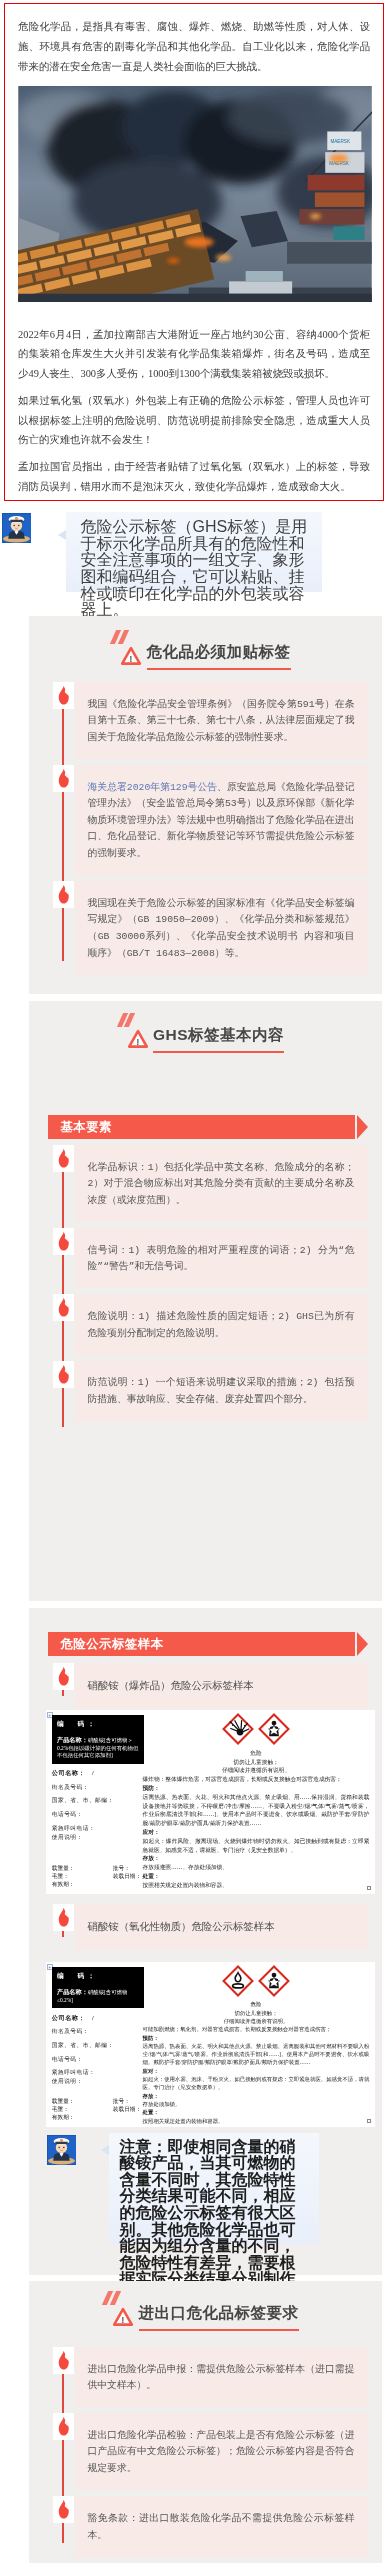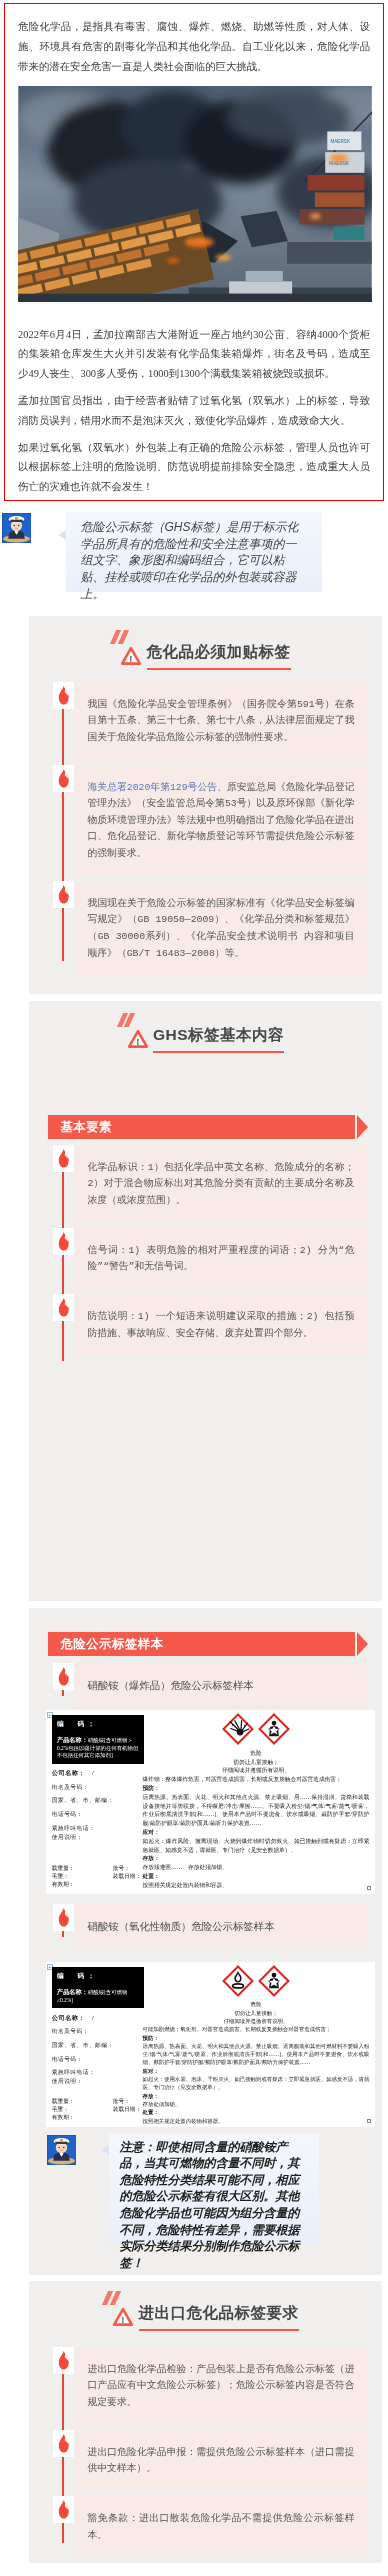--- a/index.html
+++ b/index.html
@@ -21,21 +21,21 @@
   #p1 { margin-top:13.5px; }
   #photo { margin-top:9.3px; width:354px; height:216px; display:block; }
   #p2 { margin-top:23px; }
   #p3 { margin-top:7.3px; }
   #p4 { margin-top:7.3px; }
 
   
   .avatar { position:absolute; width:29.5px; height:30px; }
   .bubble {
     position:absolute; background:linear-gradient(180deg,#f4f8fd 0%,#e9effa 100%);
-    padding:7.3px 14.5px; font-size:12px; line-height:16.6px; color:#3f3f3f;font-style:italic;
+    padding:7.3px 14.5px; font-size:16px; line-height:16.6px; color:#3f3f3f;
   }
   .bubble .tail {
     position:absolute; left:-7.8px; width:0; height:0;
     border-top:5.7px solid transparent; border-bottom:5.7px solid transparent;
     border-right:8.3px solid #d9e4f4;
   }
   #bubble1 { left:66px; top:512px; width:256px; height:80px; }
   #bubble1 .tail { top:17.6px; }
   #bubble2 { left:80px; top:525px; width:210px; height:111px; font-weight:bold; color:#1e1e1e; padding:5.7px 10.4px; }
   #bubble2 .tail { top:12.4px; }
@@ -256,22 +256,22 @@
         <ellipse cx="575" cy="252" rx="10" ry="5" fill="#ffb54d" opacity="0.9"></ellipse>
         <ellipse cx="300" cy="338" rx="12" ry="5" fill="#ff6a00" opacity="0.8"></ellipse>
       </g>
       <rect x="330" y="390" width="354" height="28" fill="#39434f"></rect>
       <rect x="408" y="378" width="122" height="24" fill="#c3cad1"></rect>
       <rect x="440" y="358" width="72" height="20" fill="#9fb3bd"></rect>
       <rect x="0" y="402" width="684" height="16" fill="#2c343f"></rect>
     </svg>
 
     <p id="p2" class="intro-p">2022年6月4日，孟加拉南部吉大港附近一座占地约30公亩、容纳4000个货柜的集装箱仓库发生大火并引发装有化学品集装箱爆炸，街名及号码，造成至少49人丧生、300多人受伤，1000到1300个满载集装箱被烧毁或损坏。</p>
+    <p id="p4" class="intro-p">如果过氧化氢（双氧水）外包装上有正确的危险公示标签，管理人员也许可以根据标签上注明的危险说明、防范说明提前排除安全隐患，造成重大人员伤亡的灾难也许就不会发生！</p>
     <p id="p3" class="intro-p">孟加拉国官员指出，由于经营者贴错了过氧化氢（双氧水）上的标签，导致消防员误判，错用水而不是泡沫灭火，致使化学品爆炸，造成致命大火。</p>
-    <p id="p4" class="intro-p">如果过氧化氢（双氧水）外包装上有正确的危险公示标签，管理人员也许可以根据标签上注明的危险说明、防范说明提前排除安全隐患，造成重大人员伤亡的灾难也许就不会发生！</p>
   </div>
 
   <svg id="avatar1" class="avatar" viewBox="0 0 57 58">
       <use href="#avatar-def"></use>
     </svg>
   <div id="bubble1" class="bubble">
     <span class="tail"></span>
     <span>危险公示标签（GHS标签）是用于标示化学品所具有的危险性和安全注意事项的一组文字、象形图和编码组合，它可以粘贴、挂栓或喷印在化学品的外包装或容器上。</span>
   </div>
 
@@ -353,20 +353,31 @@
       <div class="itemrow">
         <div class="fcol">
             <div class="vline"></div>
             <div class="fbox">
               <svg width="13.5" height="21" viewBox="0 0 26 40">
                 <use href="#flame-def"></use>
               </svg>
             </div>
           </div>
         <div class="ibox h2">信号词：1) 表明危险的相对严重程度的词语；2) 分为“危险”“警告”和无信号词。</div>
+      </div>
+      <div class="itemrow">
+        <div class="fcol">
+            <div class="vline"></div>
+            <div class="fbox">
+              <svg width="13.5" height="21" viewBox="0 0 26 40">
+                <use href="#flame-def"></use>
+              </svg>
+            </div>
+          </div>
+        <div class="ibox h2">危险说明：1) 描述危险性质的固定短语；2) GHS已为所有危险项别分配制定的危险说明。</div>
       </div>
       <div class="itemrow">
         <div class="fcol">
             <div class="vline"></div>
             <div class="fbox">
               <svg width="13.5" height="21" viewBox="0 0 26 40">
                 <use href="#flame-def"></use>
               </svg>
             </div>
           </div>
@@ -524,33 +535,33 @@
     <div class="items" style="top:66px">
       <div class="itemrow">
         <div class="fcol">
             <div class="vline"></div>
             <div class="fbox">
               <svg width="13.5" height="21" viewBox="0 0 26 40">
                 <use href="#flame-def"></use>
               </svg>
             </div>
           </div>
+        <div class="ibox h2">进出口危险化学品申报：需提供危险公示标签样本（进口需提供中文样本）。</div>
+      </div>
+      <div class="itemrow">
+        <div class="fcol">
+            <div class="vline"></div>
+            <div class="fbox">
+              <svg width="13.5" height="21" viewBox="0 0 26 40">
+                <use href="#flame-def"></use>
+              </svg>
+            </div>
+          </div>
         <div class="ibox h3">进出口危险化学品检验：产品包装上是否有危险公示标签（进口产品应有中文危险公示标签）；危险公示标签内容是否符合规定要求。</div>
       </div>
-      <div class="itemrow">
-        <div class="fcol">
-            <div class="vline"></div>
-            <div class="fbox">
-              <svg width="13.5" height="21" viewBox="0 0 26 40">
-                <use href="#flame-def"></use>
-              </svg>
-            </div>
-          </div>
-        <div class="ibox h2">进出口危险化学品申报：需提供危险公示标签样本（进口需提供中文样本）。</div>
-      </div>
       <div class="itemrow last">
         <div class="fcol">
             <div class="vline"></div>
             <div class="fbox">
               <svg width="13.5" height="21" viewBox="0 0 26 40">
                 <use href="#flame-def"></use>
               </svg>
             </div>
           </div>
         <div class="ibox h2">豁免条款：进出口散装危险化学品不需提供危险公示标签样本。</div>

